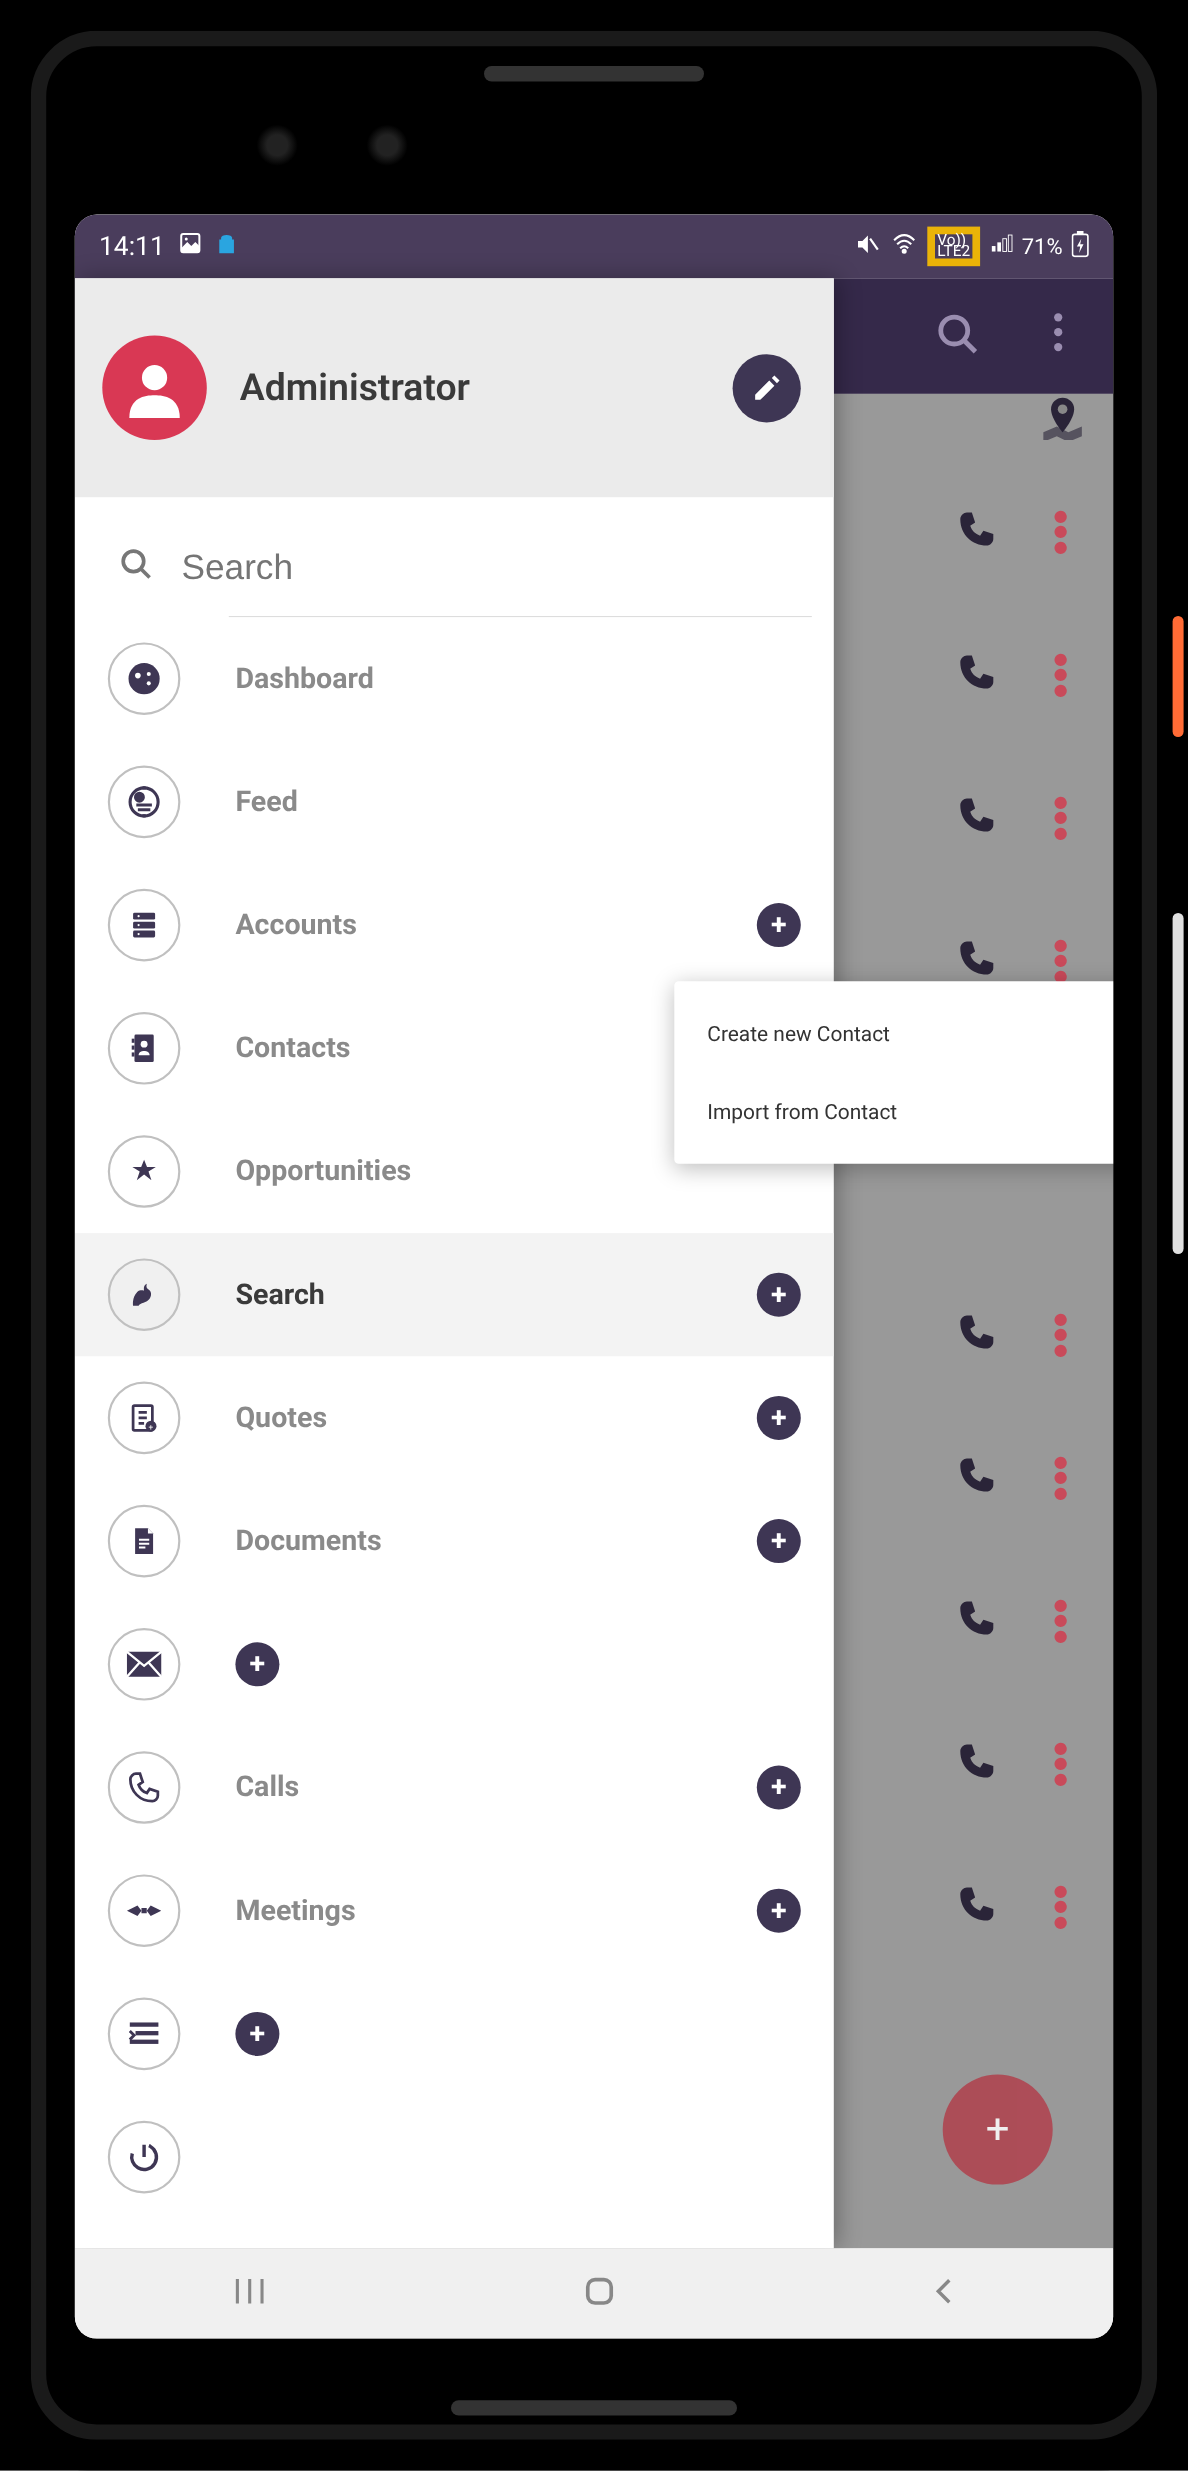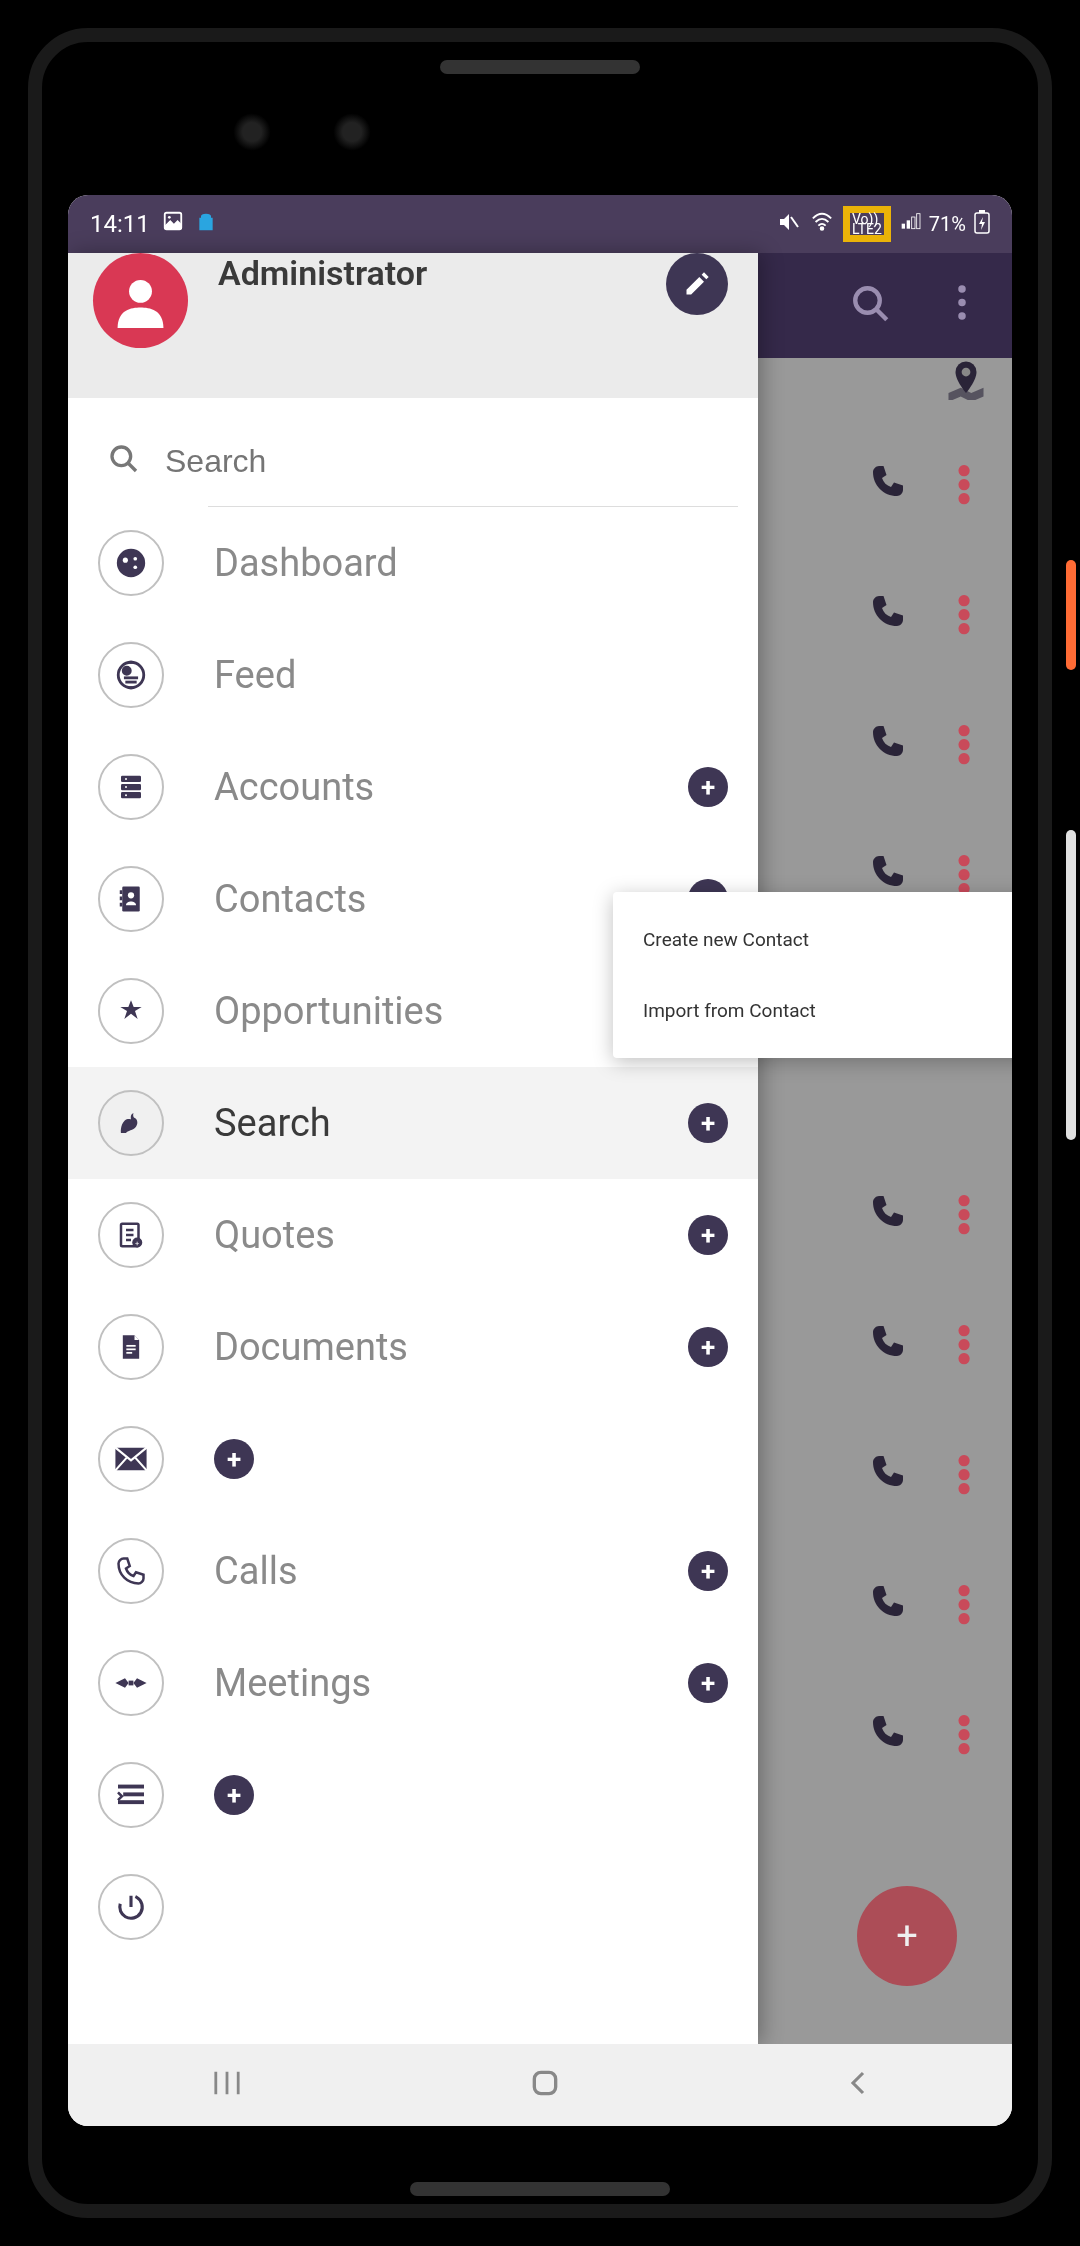--- a/index.html
+++ b/index.html
@@ -171,23 +171,24 @@
     top: 58px;
     left: 0;
     width: 690px;
     bottom: 82px;
     background: #fff;
     box-shadow: 4px 0 20px rgba(0,0,0,0.3);
     z-index: 10;
     overflow: hidden;
   }
   .drawer-header {
-    height: 145px;
+    height: 199px;
     background: #ebebeb;
     display: flex;
+    align-items: center;
     padding: 0 25px;
     position: relative;
   }
   .avatar {
     width: 95px; height: 95px;
     background: #d93854;
     border-radius: 50%;
     display: flex;
     align-items: center;
     justify-content: center;
@@ -245,22 +246,22 @@
     display: flex;
     align-items: center;
     justify-content: center;
     margin-right: 50px;
     color: #3e3654;
   }
   .nav-item.active .nav-icon-wrap {
     background: #f0f0f0;
   }
   .nav-label {
-    font-size: 38px;
-    font-weight: 400;
+    font-size: 26px;
+    font-weight: 700;
     color: #8a8a8a;
     flex: 1;
   }
   .nav-item.active .nav-label {
     color: #3a3a3a;
   }
   .add-btn {
     width: 40px; height: 40px;
     background: #3e3654;
     border-radius: 50%;

